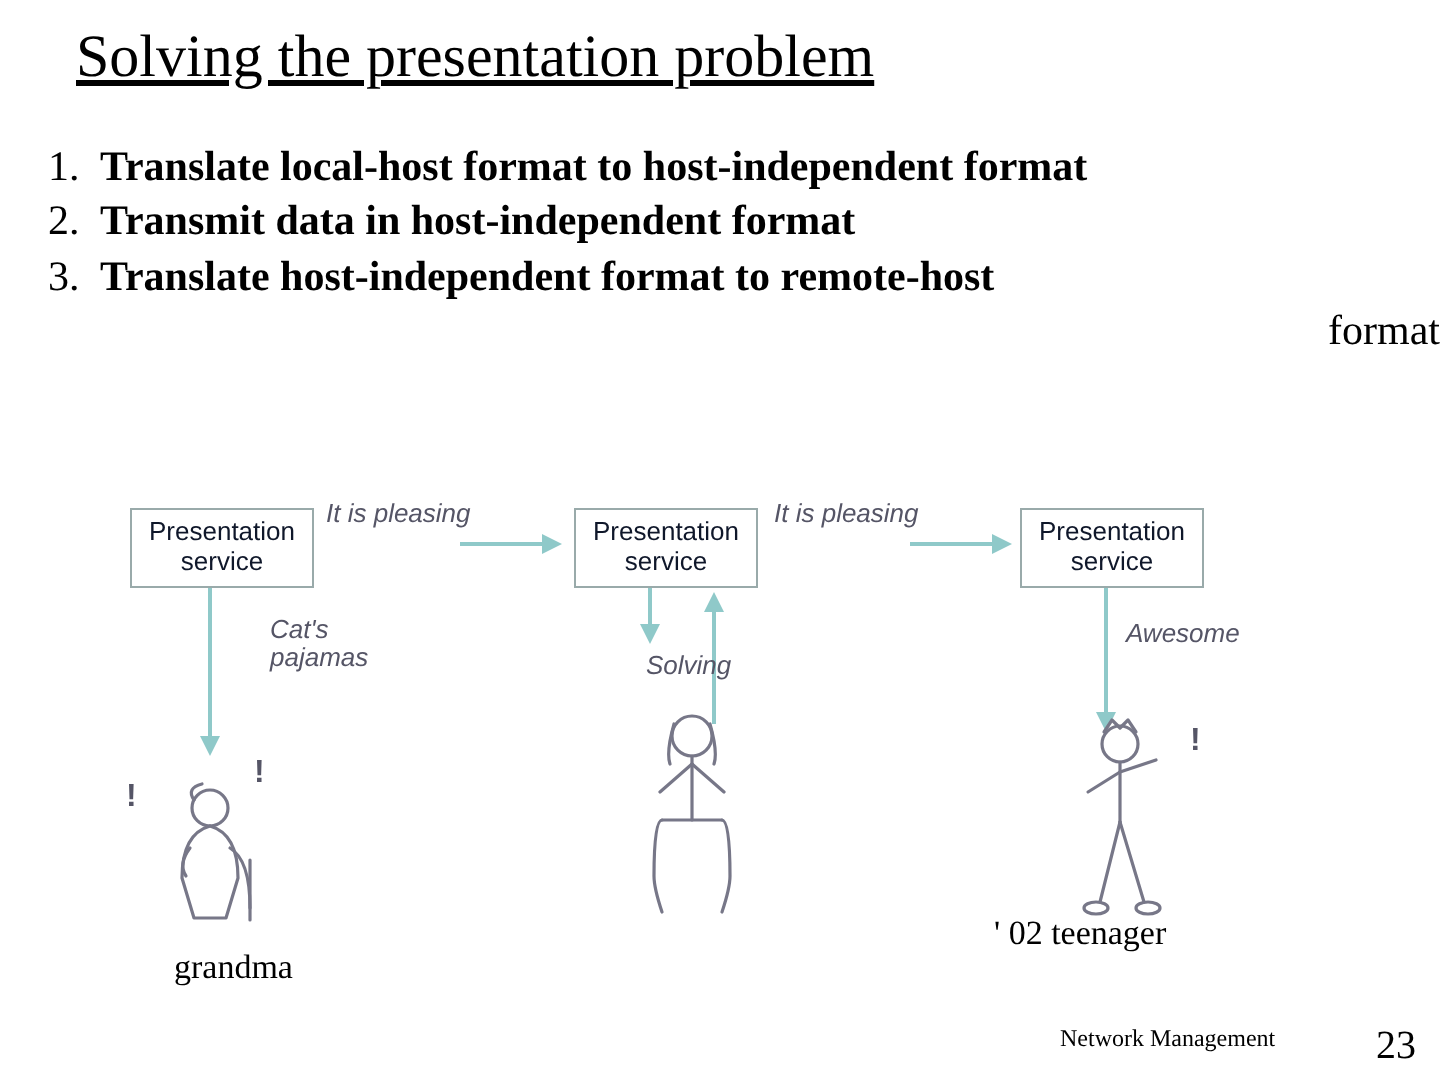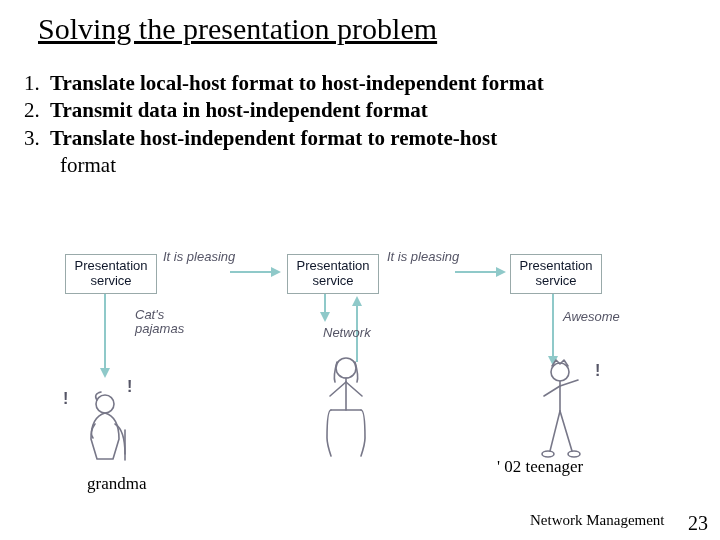--- a/index.html
+++ b/index.html
@@ -19,21 +19,21 @@
     font-weight: 400;
   }
   .list {
     padding: 24px 0 0 24px;
     font-size: 21px;
     line-height: 1.3;
   }
   .list .item { display: flex; }
   .list .num { min-width: 26px; }
   .list .txt { flex: 1; font-weight: bold; }
-  .list .indent { margin-left: 36px; }
+  .list .indent { margin-left: 26px; text-align: right; }
   .diagram {
     position: absolute;
     top: 250px;
     left: 55px;
     width: 620px;
     height: 230px;
     font-family: Arial, Helvetica, sans-serif;
   }
   .pbox {
     position: absolute;
@@ -56,21 +56,21 @@
   .caption {
     position: absolute;
     font-family: "Comic Sans MS", cursive;
     font-size: 17px;
     text-align: center;
     line-height: 1.15;
   }
   .footer {
     position: absolute;
     font-family: "Comic Sans MS", cursive;
-    font-size: 15px;
+    font-size: 12px;
   }
   .pagenum {
     position: absolute;
     font-family: "Comic Sans MS", cursive;
     font-size: 20px;
     text-align: center;
   }
   svg.arrows {
     position: absolute;
     top: 0; left: 0;
@@ -136,21 +136,21 @@
   </svg>
 
   <div class="pbox" style="left:10px;  top:4px;  width:92px;"><span>Presentation<br>service</span></div>
   <div class="pbox" style="left:232px; top:4px;  width:92px;"><span>Presentation<br>service</span></div>
   <div class="pbox" style="left:455px; top:4px;  width:92px;"><span>Presentation<br>service</span></div>
 
   <div class="small-lbl" style="left:108px; top:0px;">It is pleasing</div>
   <div class="small-lbl" style="left:332px; top:0px;">It is pleasing</div>
 
   <div class="small-lbl" style="left:80px;  top:58px; text-align:left;">Cat's<br>pajamas</div>
-  <div class="small-lbl" style="left:268px; top:76px;">Network</div>
+  <div class="small-lbl" style="left:268px; top:76px;">Solving</div>
   <div class="small-lbl" style="left:508px; top:60px;">Awesome</div>
 
   <div class="excl" style="left:8px;  top:140px;">!</div>
   <div class="excl" style="left:72px; top:128px;">!</div>
   <div class="excl" style="left:540px;top:112px;">!</div>
 
   <div class="figure" style="left:20px; top:140px;">
     <svg width="60" height="72" viewBox="0 0 60 72">
       <circle cx="30" cy="14" r="9"></circle>
       <path d="M22 10 q-4 -6 4 -8"></path>

